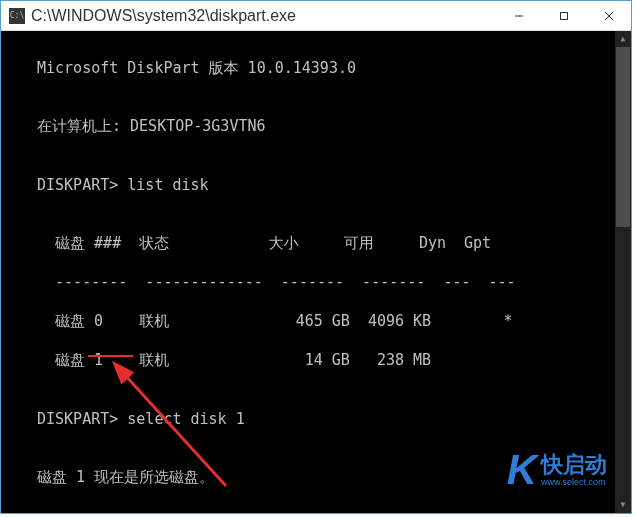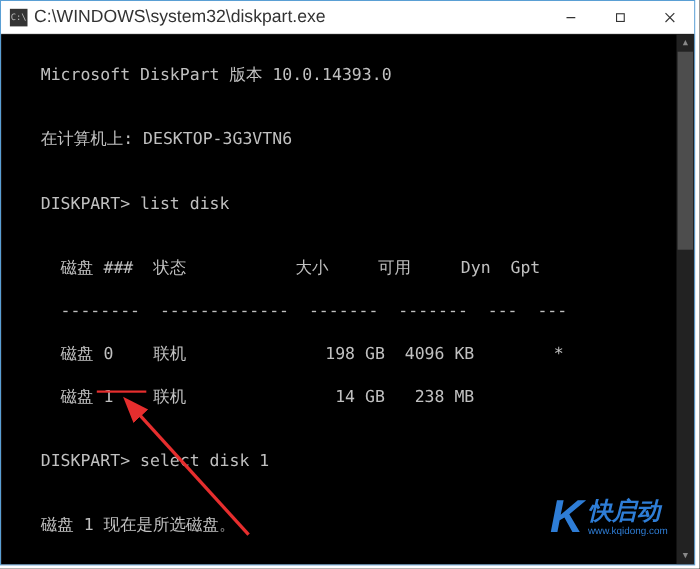--- a/index.html
+++ b/index.html
@@ -132,22 +132,22 @@
     }
     .watermark-text {
       display: flex;
       flex-direction: column;
       line-height: 1;
     }
     .watermark-cn {
       font-size: 22px;
       font-weight: bold;
       color: #2e7dd6;
-      font-style: italic;
       font-family: "Microsoft YaHei", sans-serif;
+      text-align: right;
     }
     .watermark-url {
       font-size: 9px;
       color: #2e7dd6;
       font-family: Arial, sans-serif;
       margin-top: 2px;
     }
     .line { display: block; margin-left: 28px; }
     .bottom-status {
       position: absolute;
@@ -185,21 +185,21 @@
 
   <div class="terminal">
 <span class="line">Microsoft DiskPart 版本 10.0.14393.0</span>
 <span class="line"></span>
 <span class="line">在计算机上: DESKTOP-3G3VTN6</span>
 <span class="line"></span>
 <span class="line">DISKPART&gt; list disk</span>
 <span class="line"></span>
 <span class="line">  磁盘 ###  状态           大小     可用     Dyn  Gpt</span>
 <span class="line">  --------  -------------  -------  -------  ---  ---</span>
-<span class="line">  磁盘 0    联机              198 GB  4096 KB        *</span>
+<span class="line">  磁盘 0    联机              465 GB  4096 KB        *</span>
 <span class="line">  磁盘 1    联机               14 GB   238 MB</span>
 <span class="line"></span>
 <span class="line">DISKPART&gt; select disk 1</span>
 <span class="line"></span>
 <span class="line">磁盘 1 现在是所选磁盘。</span>
 <span class="line"></span>
 
 
     <div class="underline-red"></div>
 
@@ -210,21 +210,21 @@
         </marker>
       </defs>
       <line x1="120" y1="130" x2="18" y2="18" stroke="#e62e2e" stroke-width="3" marker-end="url(#ah)"></line>
     </svg>
 
 
     <div class="watermark">
       <div class="watermark-k">K</div>
       <div class="watermark-text">
         <div class="watermark-cn">快启动</div>
-        <div class="watermark-url">www.kqidong.com</div>
+        <div class="watermark-url">www.select.com</div>
       </div>
     </div>
 
     <div class="scrollbar">
       <div class="scrollbar-arrow up">▲</div>
       <div class="scrollbar-thumb"></div>
       <div class="scrollbar-arrow down">▼</div>
     </div>
   </div>
 </div>

